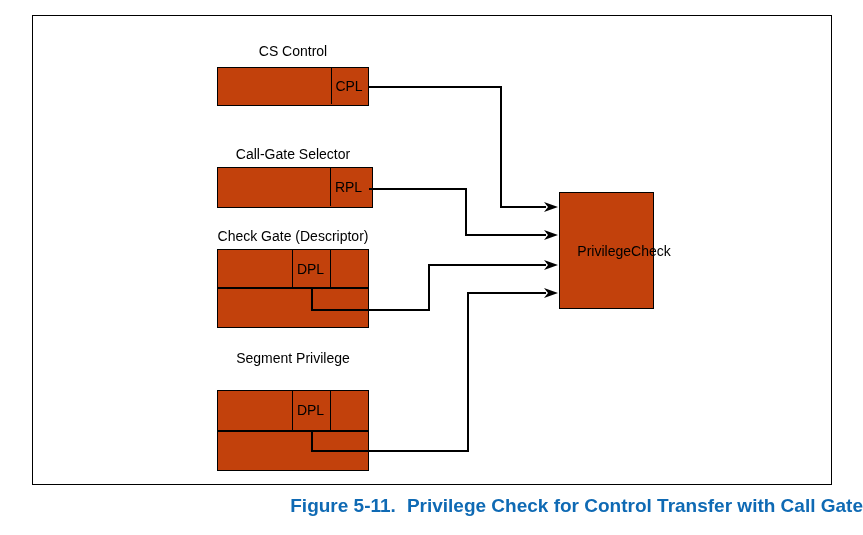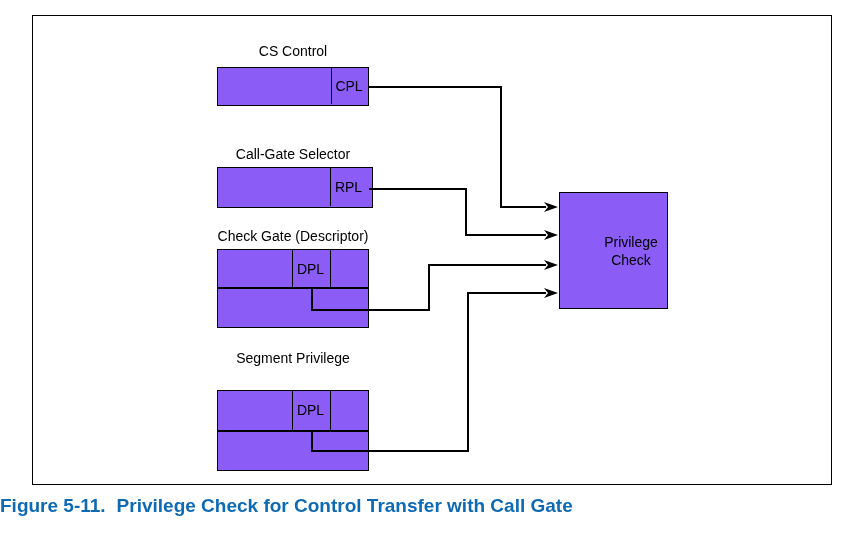--- a/index.html
+++ b/index.html
@@ -9,42 +9,42 @@
   }
   .abs{position:absolute;}
   #outer-frame{
     left:32px;top:15px;width:800px;height:470px;
     border:1.5px solid #000;box-sizing:border-box;background:#fff;
   }
   .block-title{
     width:152px;text-align:center;font-size:14px;line-height:16px;color:#000;
   }
   .box{
-    border:1.5px solid #000;box-sizing:border-box;background:#8b5cf6;padding-left:35px;
+    border:1.5px solid #000;box-sizing:border-box;background:#c2410c;padding-left:35px;
   }
   .vline{
     position:absolute;top:0;width:0;border-left:1.5px solid #000;
   }
   .hline-thick{
     position:absolute;left:0;right:0;height:0;border-top:2.5px solid #000;
   }
   .field-label{
     position:absolute;display:flex;align-items:center;justify-content:center;
     font-size:14px;color:#000;
   }
   #privilege-check-box{
-    left:559px;top:192px;width:109px;height:117px;
-    display:flex;flex-direction:column;align-items:center;justify-content:center;
+    left:559px;top:192px;width:95px;height:117px;
+    display:flex;align-items:center;justify-content:center;
     font-size:14px;line-height:18px;text-align:center;
   }
   #connector-svg{
     left:0;top:0;pointer-events:none;
   }
   #figure-caption{
-    left:0;top:494px;width:863px;text-align:left;
+    left:0;top:494px;width:863px;text-align:right;
     font-weight:bold;font-size:19px;line-height:23px;
   }
   #figure-caption .cap-label{margin-right:11px;}
 </style>
 </head>
 <body>
 
 <div id="canvas">
 
   <div id="outer-frame" class="abs"></div>

